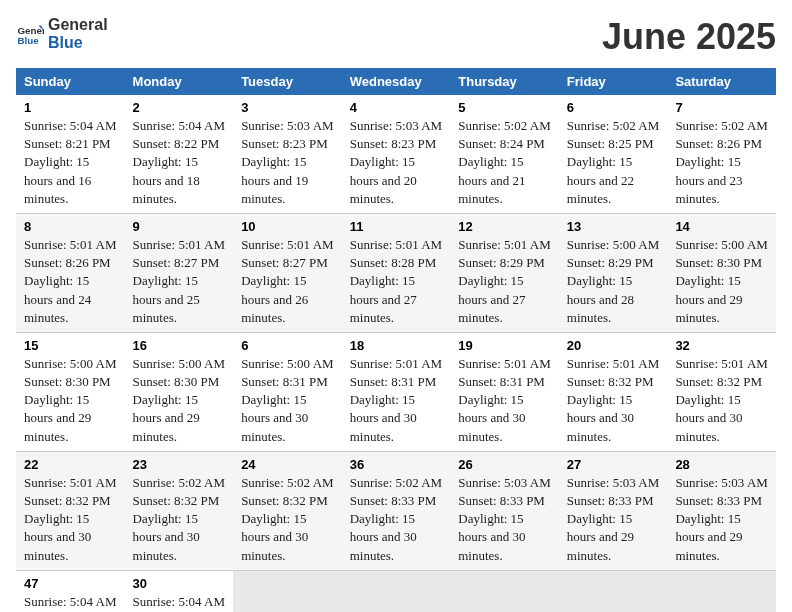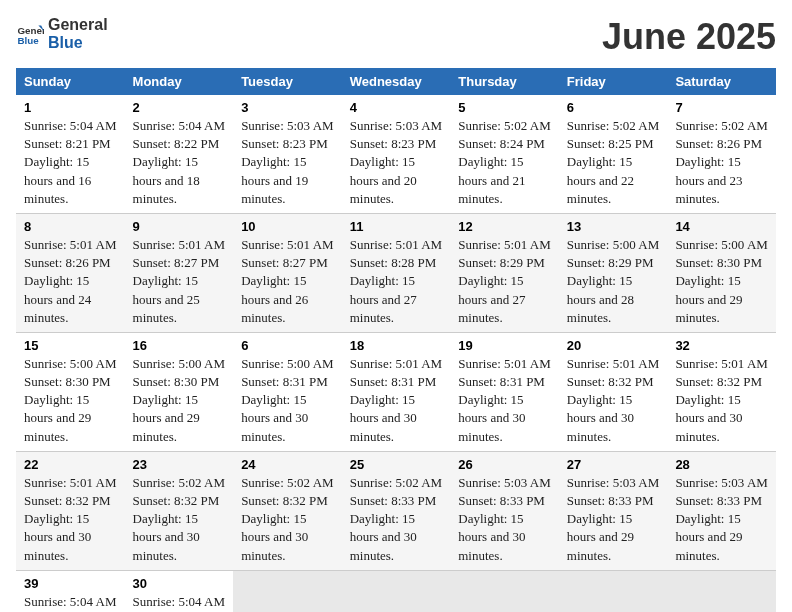--- a/index.html
+++ b/index.html
@@ -211,39 +211,39 @@
         </td>
         <td>
           <span class="day-number">23</span>
           <div class="day-info">Sunrise: 5:02 AM<br>Sunset: 8:32 PM<br>Daylight: 15 hours and 30 minutes.</div>
         </td>
         <td>
           <span class="day-number">24</span>
           <div class="day-info">Sunrise: 5:02 AM<br>Sunset: 8:32 PM<br>Daylight: 15 hours and 30 minutes.</div>
         </td>
         <td>
-          <span class="day-number">25</span>
+          <span class="day-number">36</span>
           <div class="day-info">Sunrise: 5:02 AM<br>Sunset: 8:33 PM<br>Daylight: 15 hours and 30 minutes.</div>
         </td>
         <td>
           <span class="day-number">26</span>
           <div class="day-info">Sunrise: 5:03 AM<br>Sunset: 8:33 PM<br>Daylight: 15 hours and 30 minutes.</div>
         </td>
         <td>
           <span class="day-number">27</span>
           <div class="day-info">Sunrise: 5:03 AM<br>Sunset: 8:33 PM<br>Daylight: 15 hours and 29 minutes.</div>
         </td>
         <td>
           <span class="day-number">28</span>
           <div class="day-info">Sunrise: 5:03 AM<br>Sunset: 8:33 PM<br>Daylight: 15 hours and 29 minutes.</div>
         </td>
       </tr>
       <tr>
         <td>
-          <span class="day-number">39</span>
+          <span class="day-number">47</span>
           <div class="day-info">Sunrise: 5:04 AM<br>Sunset: 8:33 PM<br>Daylight: 15 hours and 28 minutes.</div>
         </td>
         <td>
           <span class="day-number">30</span>
           <div class="day-info">Sunrise: 5:04 AM<br>Sunset: 8:32 PM<br>Daylight: 15 hours and 28 minutes.</div>
         </td>
         <td class="empty-cell"></td>
         <td class="empty-cell"></td>
         <td class="empty-cell"></td>
         <td class="empty-cell"></td>

